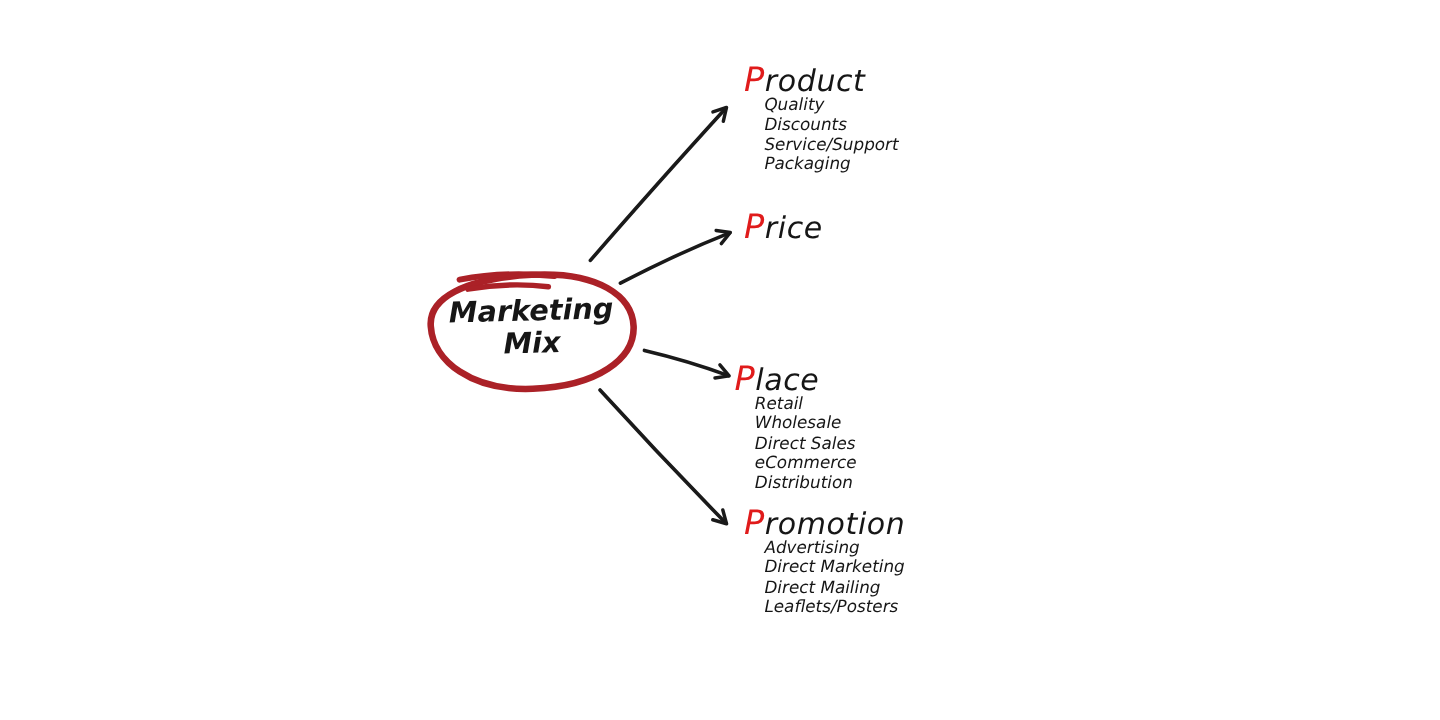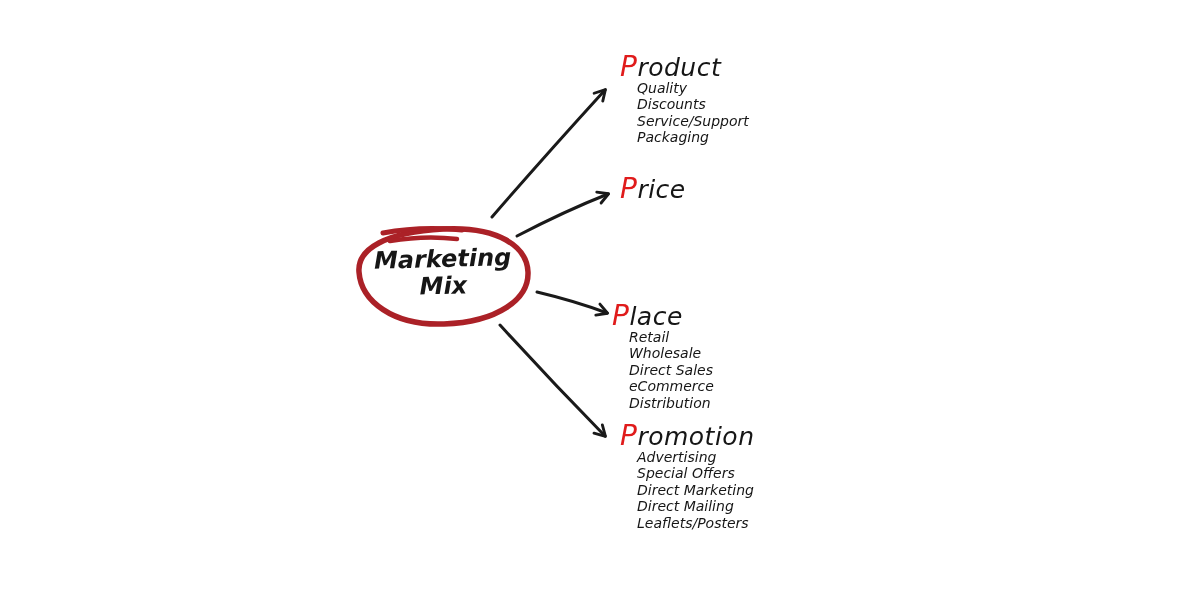--- a/index.html
+++ b/index.html
@@ -116,20 +116,19 @@
       <div>Direct Sales</div>
       <div>eCommerce</div>
       <div>Distribution</div>
     </div>
   </div>
 
   <div class="branch" style="left:620px; top:424px">
     <div class="branch-title"><span class="initial">P</span><span>romotion</span></div>
     <div class="branch-items">
       <div>Advertising</div>
-      <div>Special Offers</div>
       <div>Direct Marketing</div>
       <div>Direct Mailing</div>
       <div>Leaflets/Posters</div>
     </div>
   </div>
 
 </div>
 
 </body></html>

